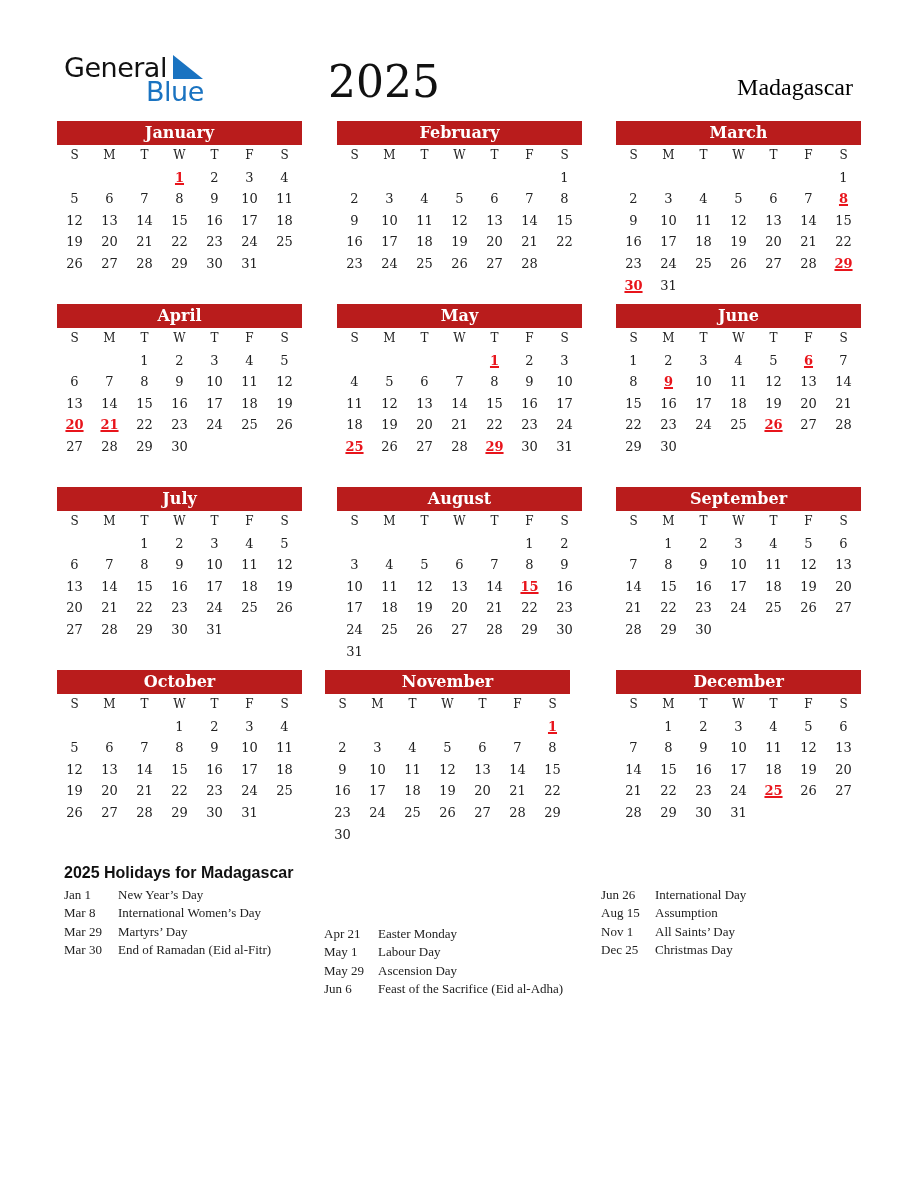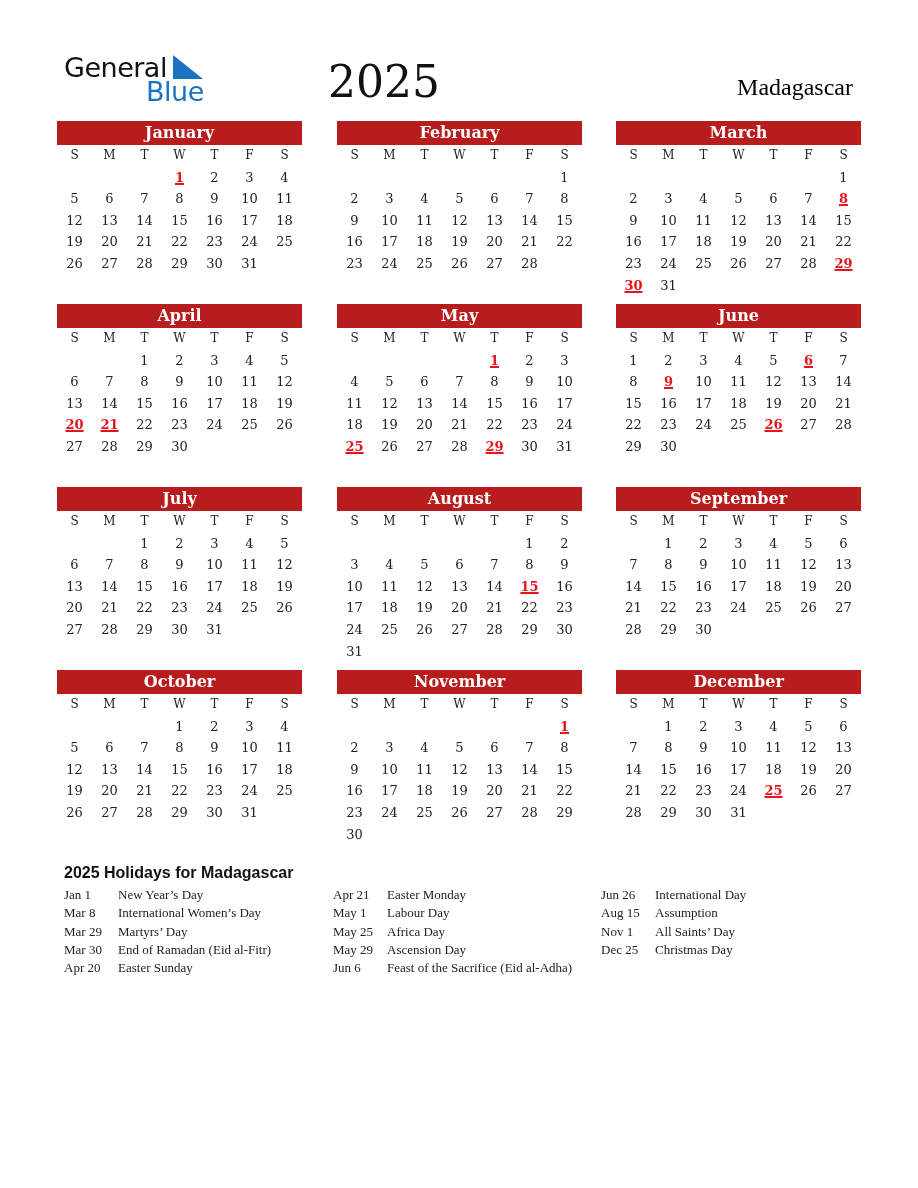--- a/index.html
+++ b/index.html
@@ -484,21 +484,21 @@
         <div>24</div>
         <div>25</div>
         <div>26</div>
         <div>27</div>
         <div>28</div>
         <div>29</div>
         <div>30</div>
         <div>31</div>
       </div>
     </div>
-    <div class="month" style="left: 337px; top: 670px;">
+    <div class="month" style="left: 325px; top: 670px;">
       <div class="mhead">November</div>
       <div class="grid">
         <div class="dow">S</div>
         <div class="dow">M</div>
         <div class="dow">T</div>
         <div class="dow">W</div>
         <div class="dow">T</div>
         <div class="dow">F</div>
         <div class="dow">S</div>
         <div></div>
@@ -598,37 +598,29 @@
           <span class="n">International Women’s Day</span>
         </div>
         <div class="hrow">
           <span class="d">Mar 29</span>
           <span class="n">Martyrs’ Day</span>
         </div>
         <div class="hrow">
           <span class="d">Mar 30</span>
           <span class="n">End of Ramadan (Eid al-Fitr)</span>
         </div>
-        <div class="hrow">
-          <span class="d">Apr 20</span>
-          <span class="n">Easter Sunday</span>
-        </div>
-      </div>
-      <div class="hcol" style="left: 269px;">
+      </div>
+      <div class="hcol" style="left: 260px; margin-top: 39px;">
         <div class="hrow">
           <span class="d">Apr 21</span>
           <span class="n">Easter Monday</span>
         </div>
         <div class="hrow">
           <span class="d">May 1</span>
           <span class="n">Labour Day</span>
-        </div>
-        <div class="hrow">
-          <span class="d">May 25</span>
-          <span class="n">Africa Day</span>
         </div>
         <div class="hrow">
           <span class="d">May 29</span>
           <span class="n">Ascension Day</span>
         </div>
         <div class="hrow">
           <span class="d">Jun 6</span>
           <span class="n">Feast of the Sacrifice (Eid al-Adha)</span>
         </div>
       </div>

